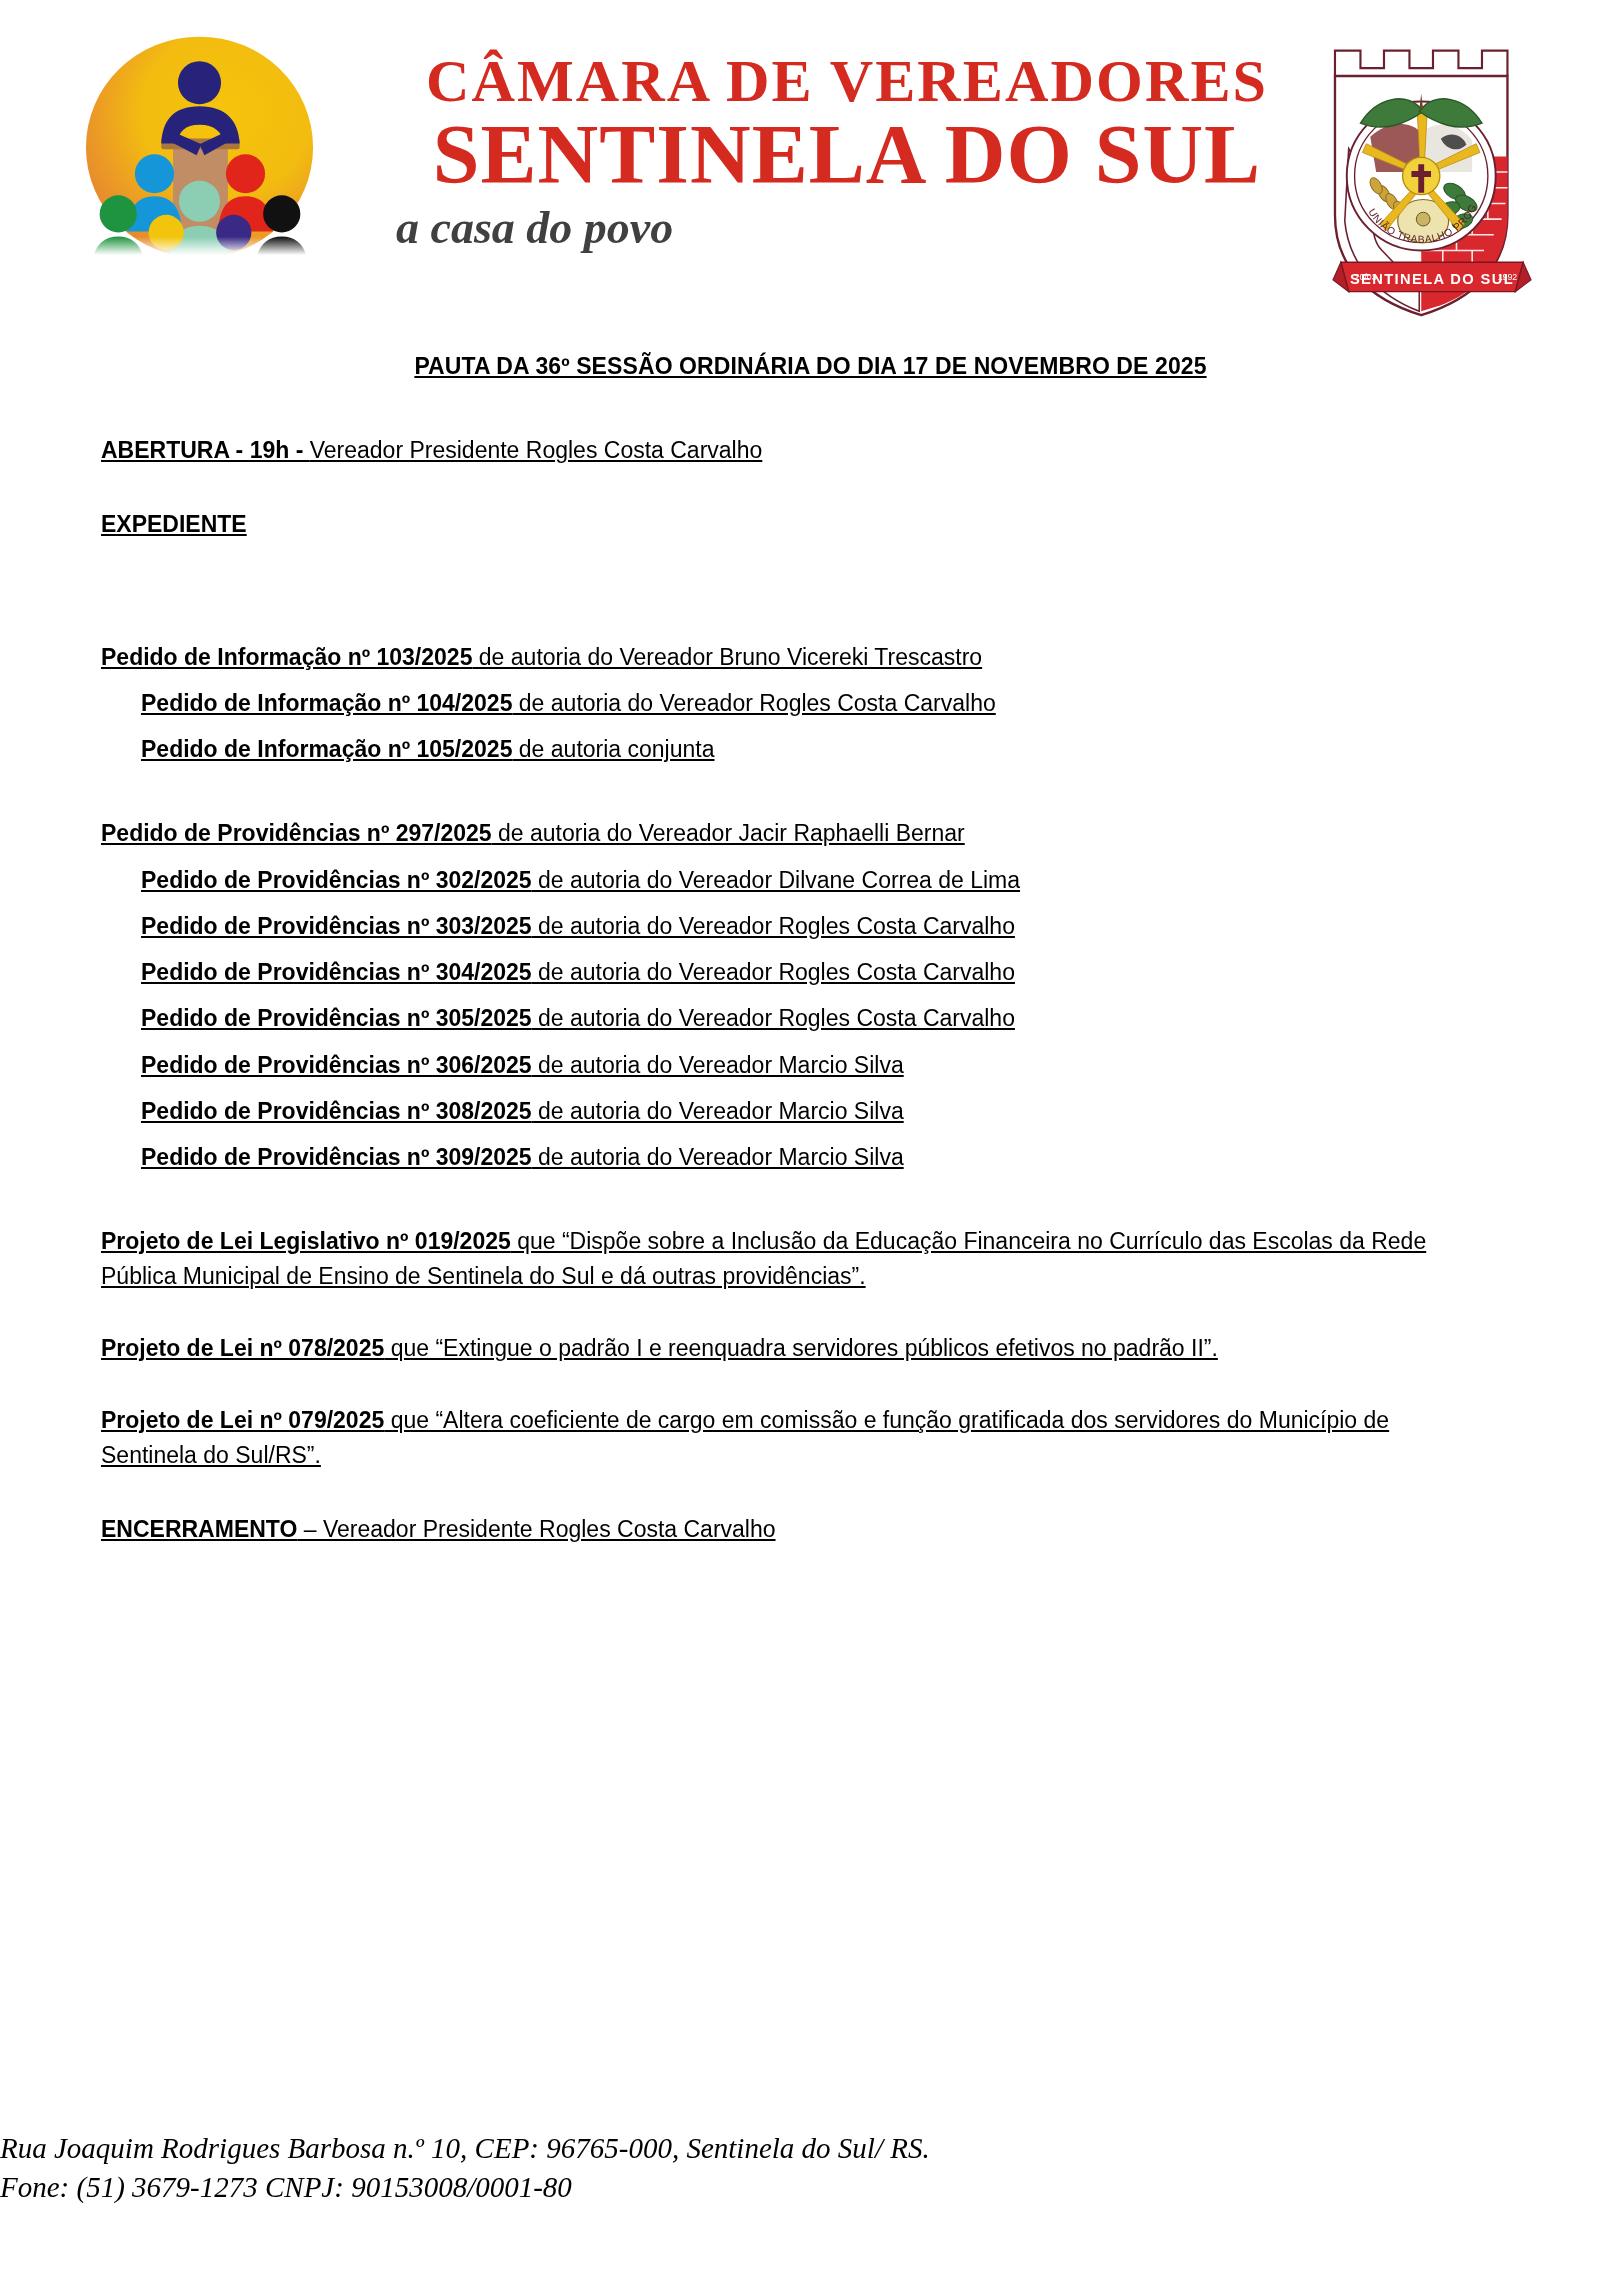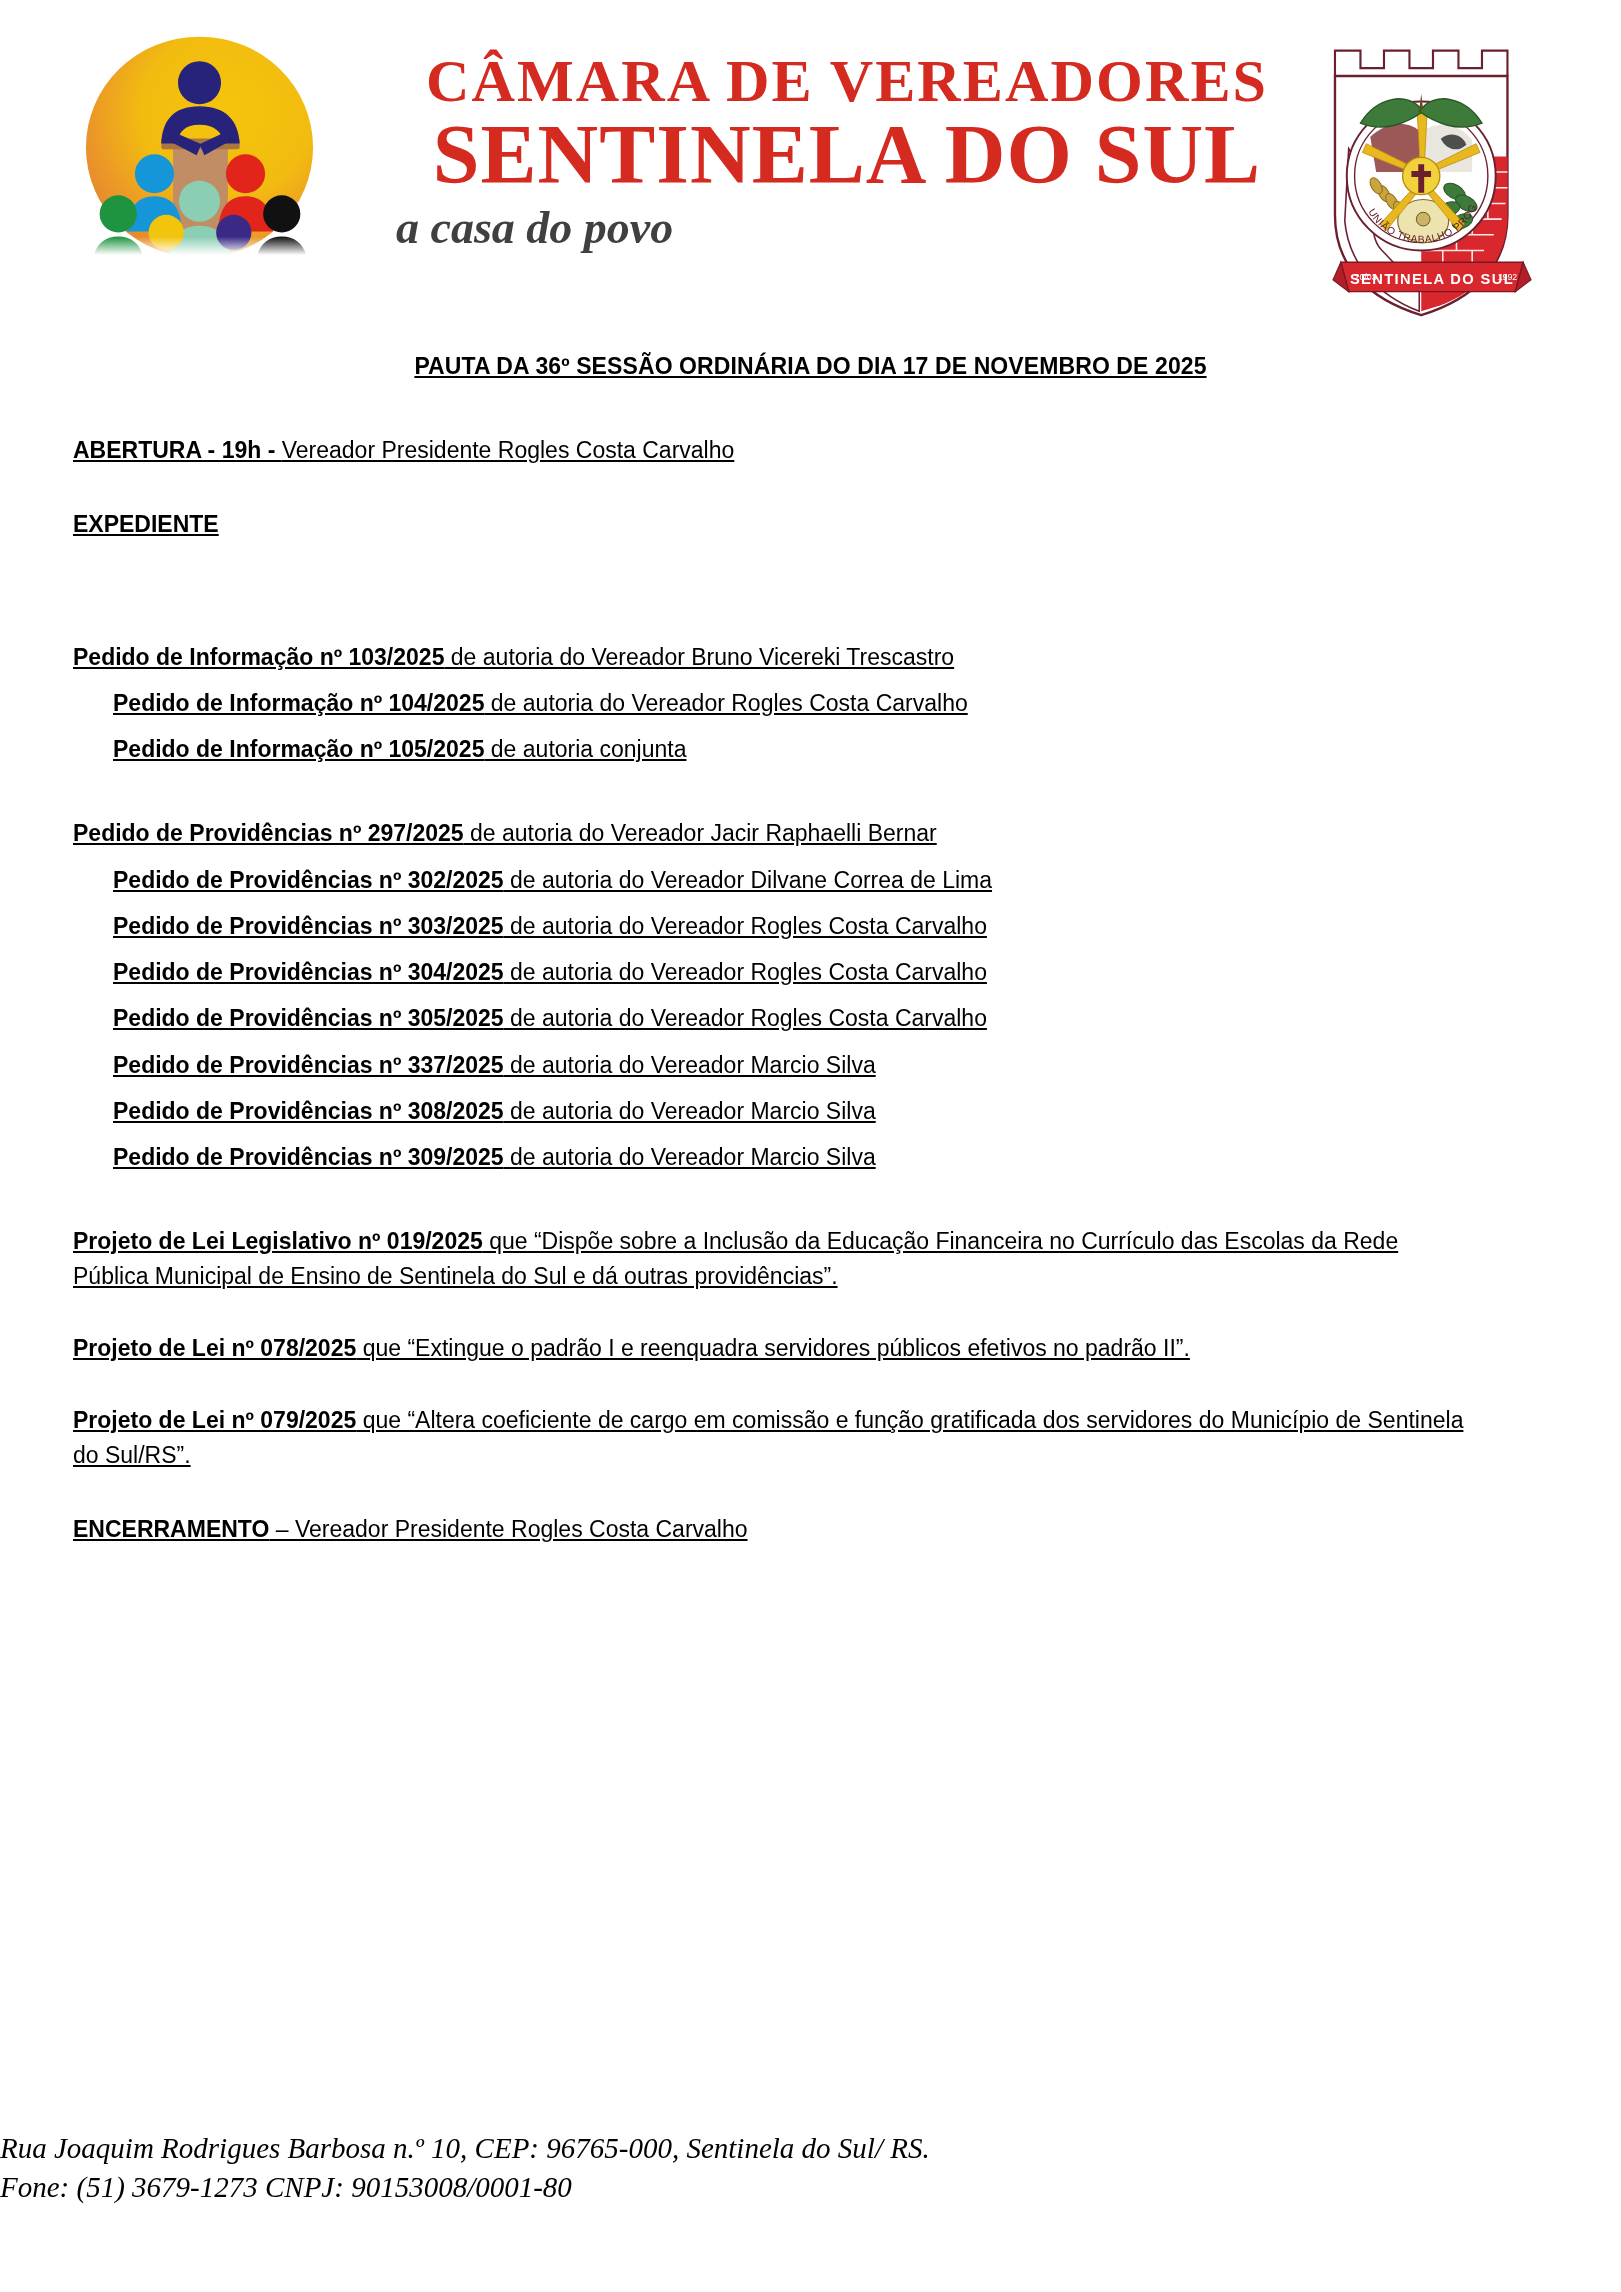--- a/index.html
+++ b/index.html
@@ -95,21 +95,21 @@
   .doc-title {
     text-align: center;
     font-size: 23px;
     font-weight: bold;
     letter-spacing: 0.1px;
     margin-top: 8px;
   }
 
   
   .body-wrap {
-    padding-left: 73px;
+    padding-left: 101px;
     padding-right: 147px;
     margin-top: 53px;
   }
 
   .para {
     font-size: 23px;
     line-height: 1.52;
     margin: 0;
     text-align: left;
   }
@@ -298,21 +298,21 @@
     </div>
 
     <div class="gap-l"></div>
 
     <div>
       <p class="para list-line"><b>Pedido de Providências nº 297/2025</b><span> de autoria do Vereador Jacir Raphaelli Bernar</span></p>
       <p class="para list-line"><b>Pedido de Providências nº 302/2025</b><span> de autoria do Vereador Dilvane Correa de Lima</span></p>
       <p class="para list-line"><b>Pedido de Providências nº 303/2025</b><span> de autoria do Vereador Rogles Costa Carvalho</span></p>
       <p class="para list-line"><b>Pedido de Providências nº 304/2025</b><span> de autoria do Vereador Rogles Costa Carvalho</span></p>
       <p class="para list-line"><b>Pedido de Providências nº 305/2025</b><span> de autoria do Vereador Rogles Costa Carvalho</span></p>
-      <p class="para list-line"><b>Pedido de Providências nº 337/2025</b><span> de autoria do Vereador Marcio Silva</span></p>
+      <p class="para list-line"><b>Pedido de Providências nº 306/2025</b><span> de autoria do Vereador Marcio Silva</span></p>
       <p class="para list-line"><b>Pedido de Providências nº 308/2025</b><span> de autoria do Vereador Marcio Silva</span></p>
       <p class="para list-line"><b>Pedido de Providências nº 309/2025</b><span> de autoria do Vereador Marcio Silva</span></p>
     </div>
 
     <div class="gap-l"></div>
 
     <div>
       <p class="para block"><b>Projeto de Lei Legislativo nº 019/2025</b><span> que “Dispõe sobre a Inclusão da Educação Financeira no Currículo das Escolas da Rede Pública Municipal de Ensino de Sentinela do Sul e dá outras providências”.</span></p>
       <p class="para block"><b>Projeto de Lei nº 078/2025</b><span> que “Extingue o padrão I e reenquadra servidores públicos efetivos no padrão II”.</span></p>
       <p class="para block"><b>Projeto de Lei nº 079/2025</b><span> que “Altera coeficiente de cargo em comissão e função gratificada dos servidores do Município de Sentinela do Sul/RS”.</span></p>

